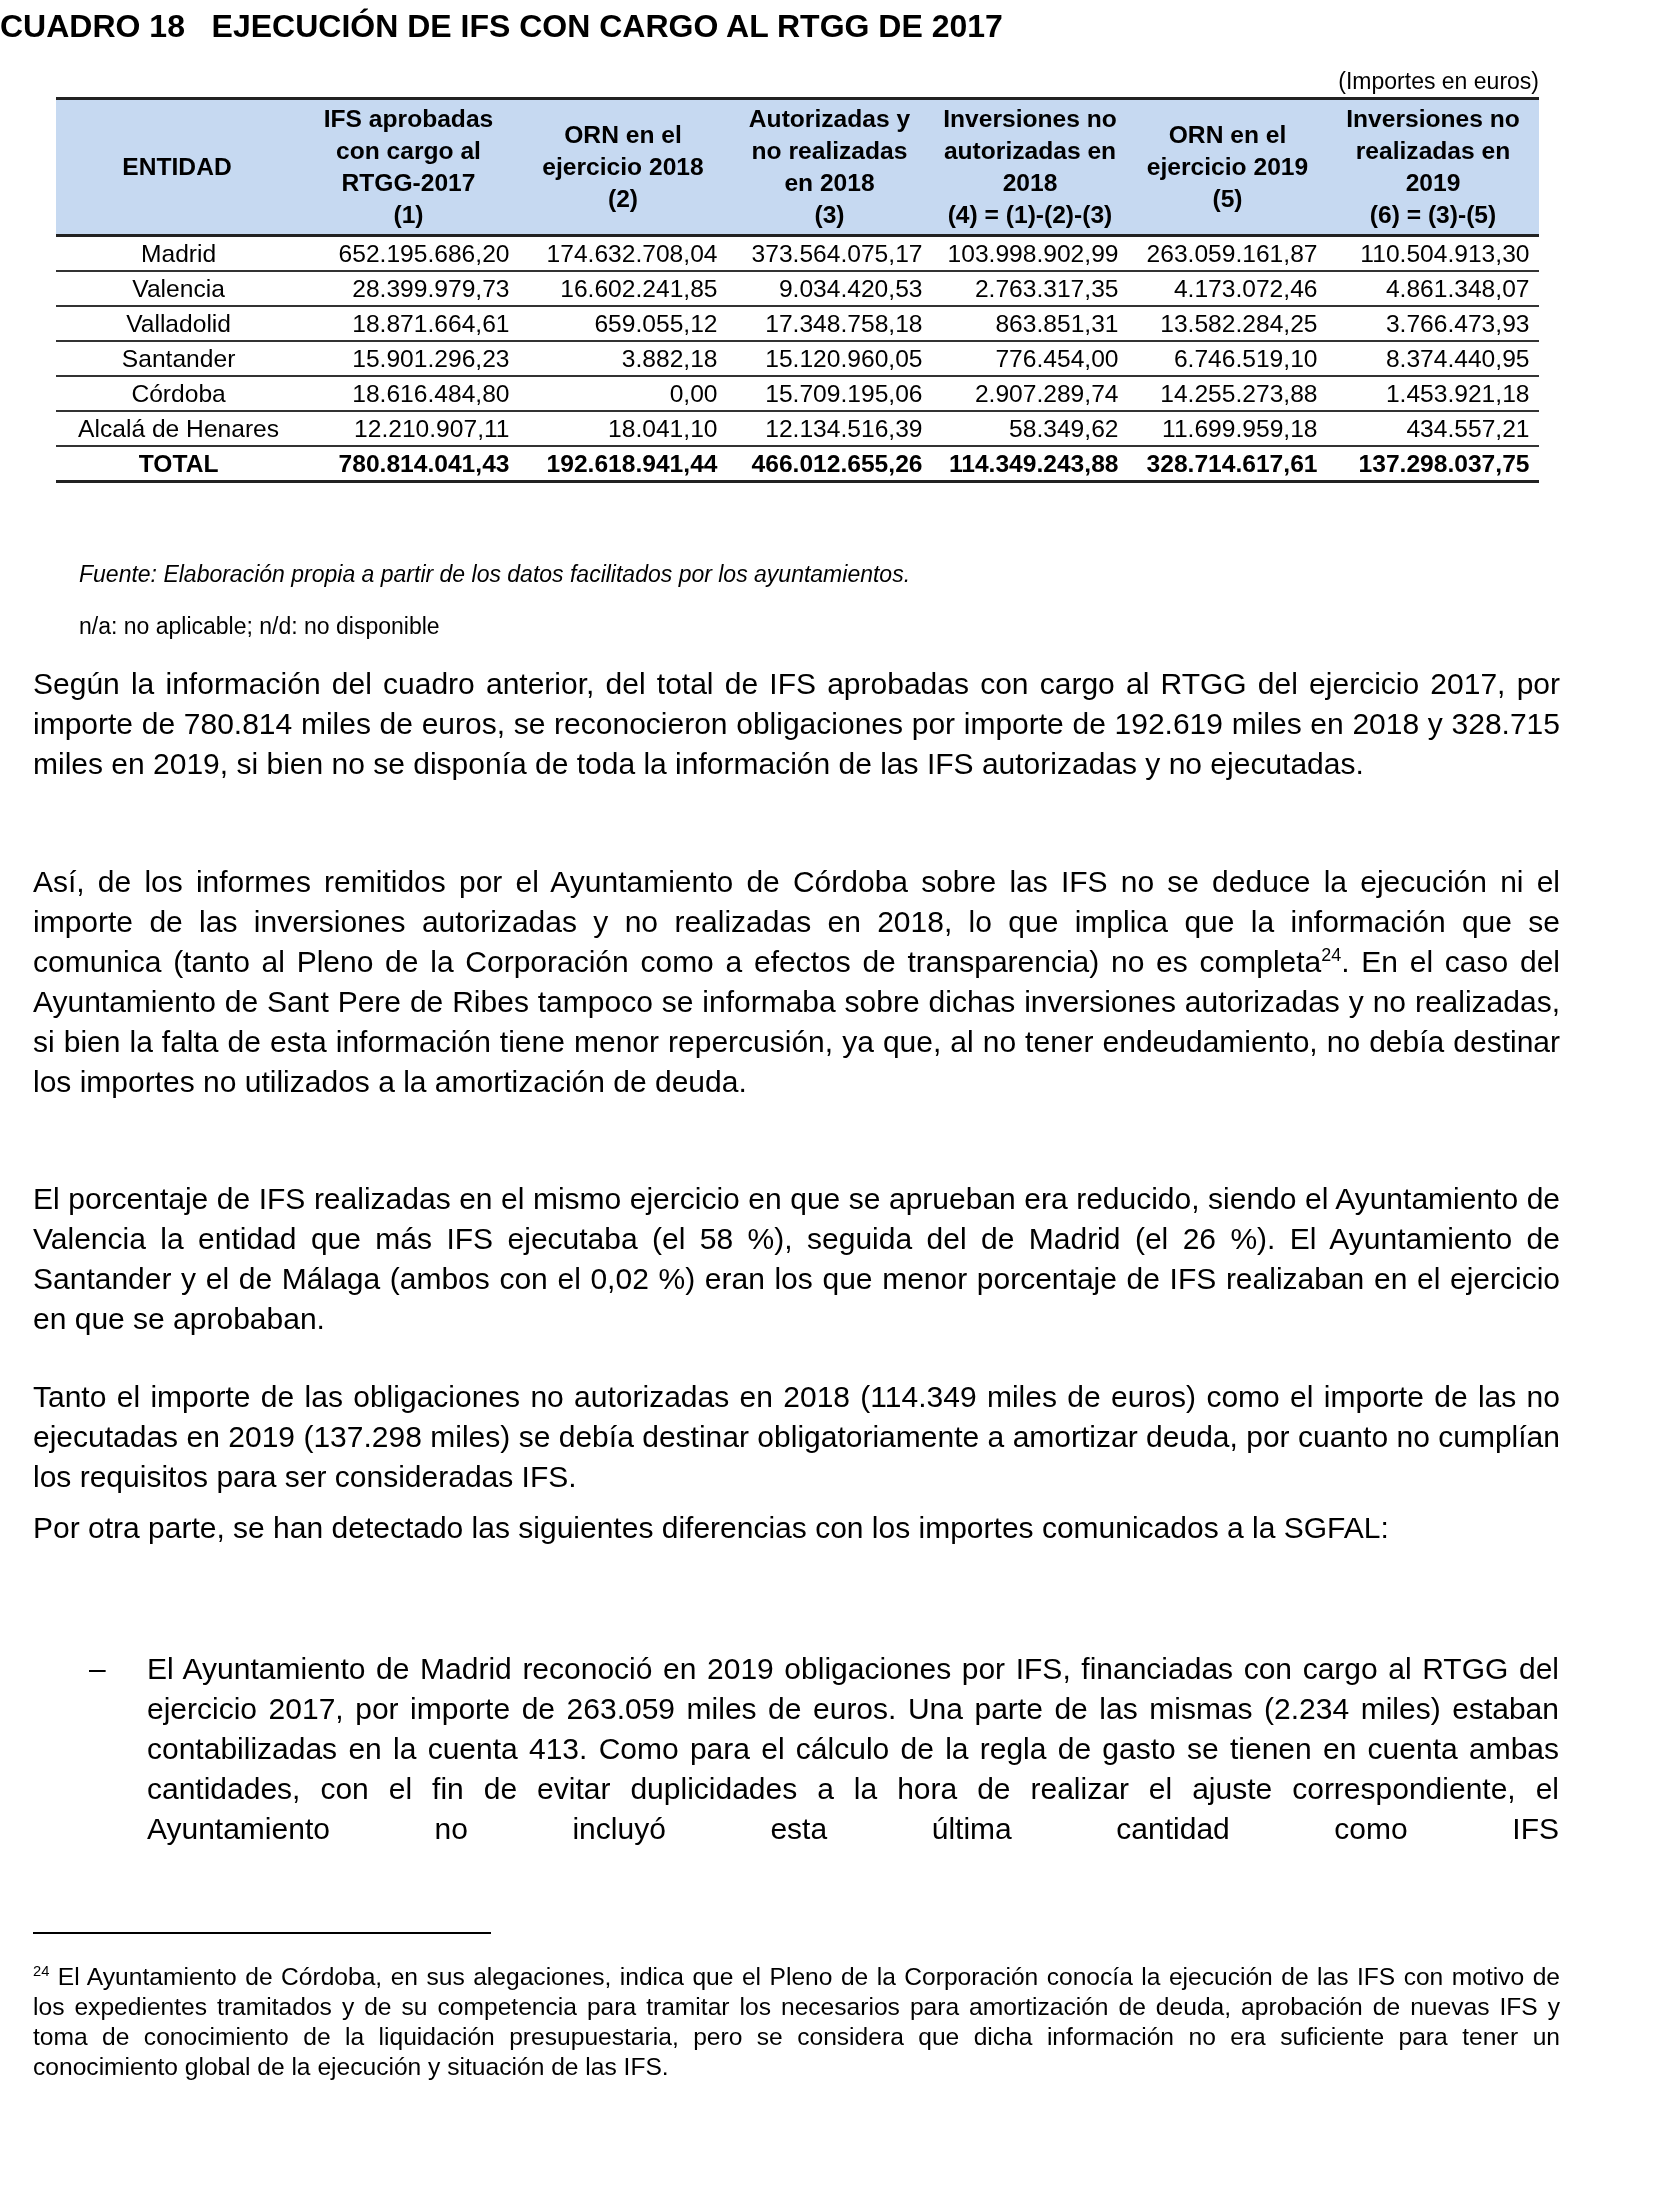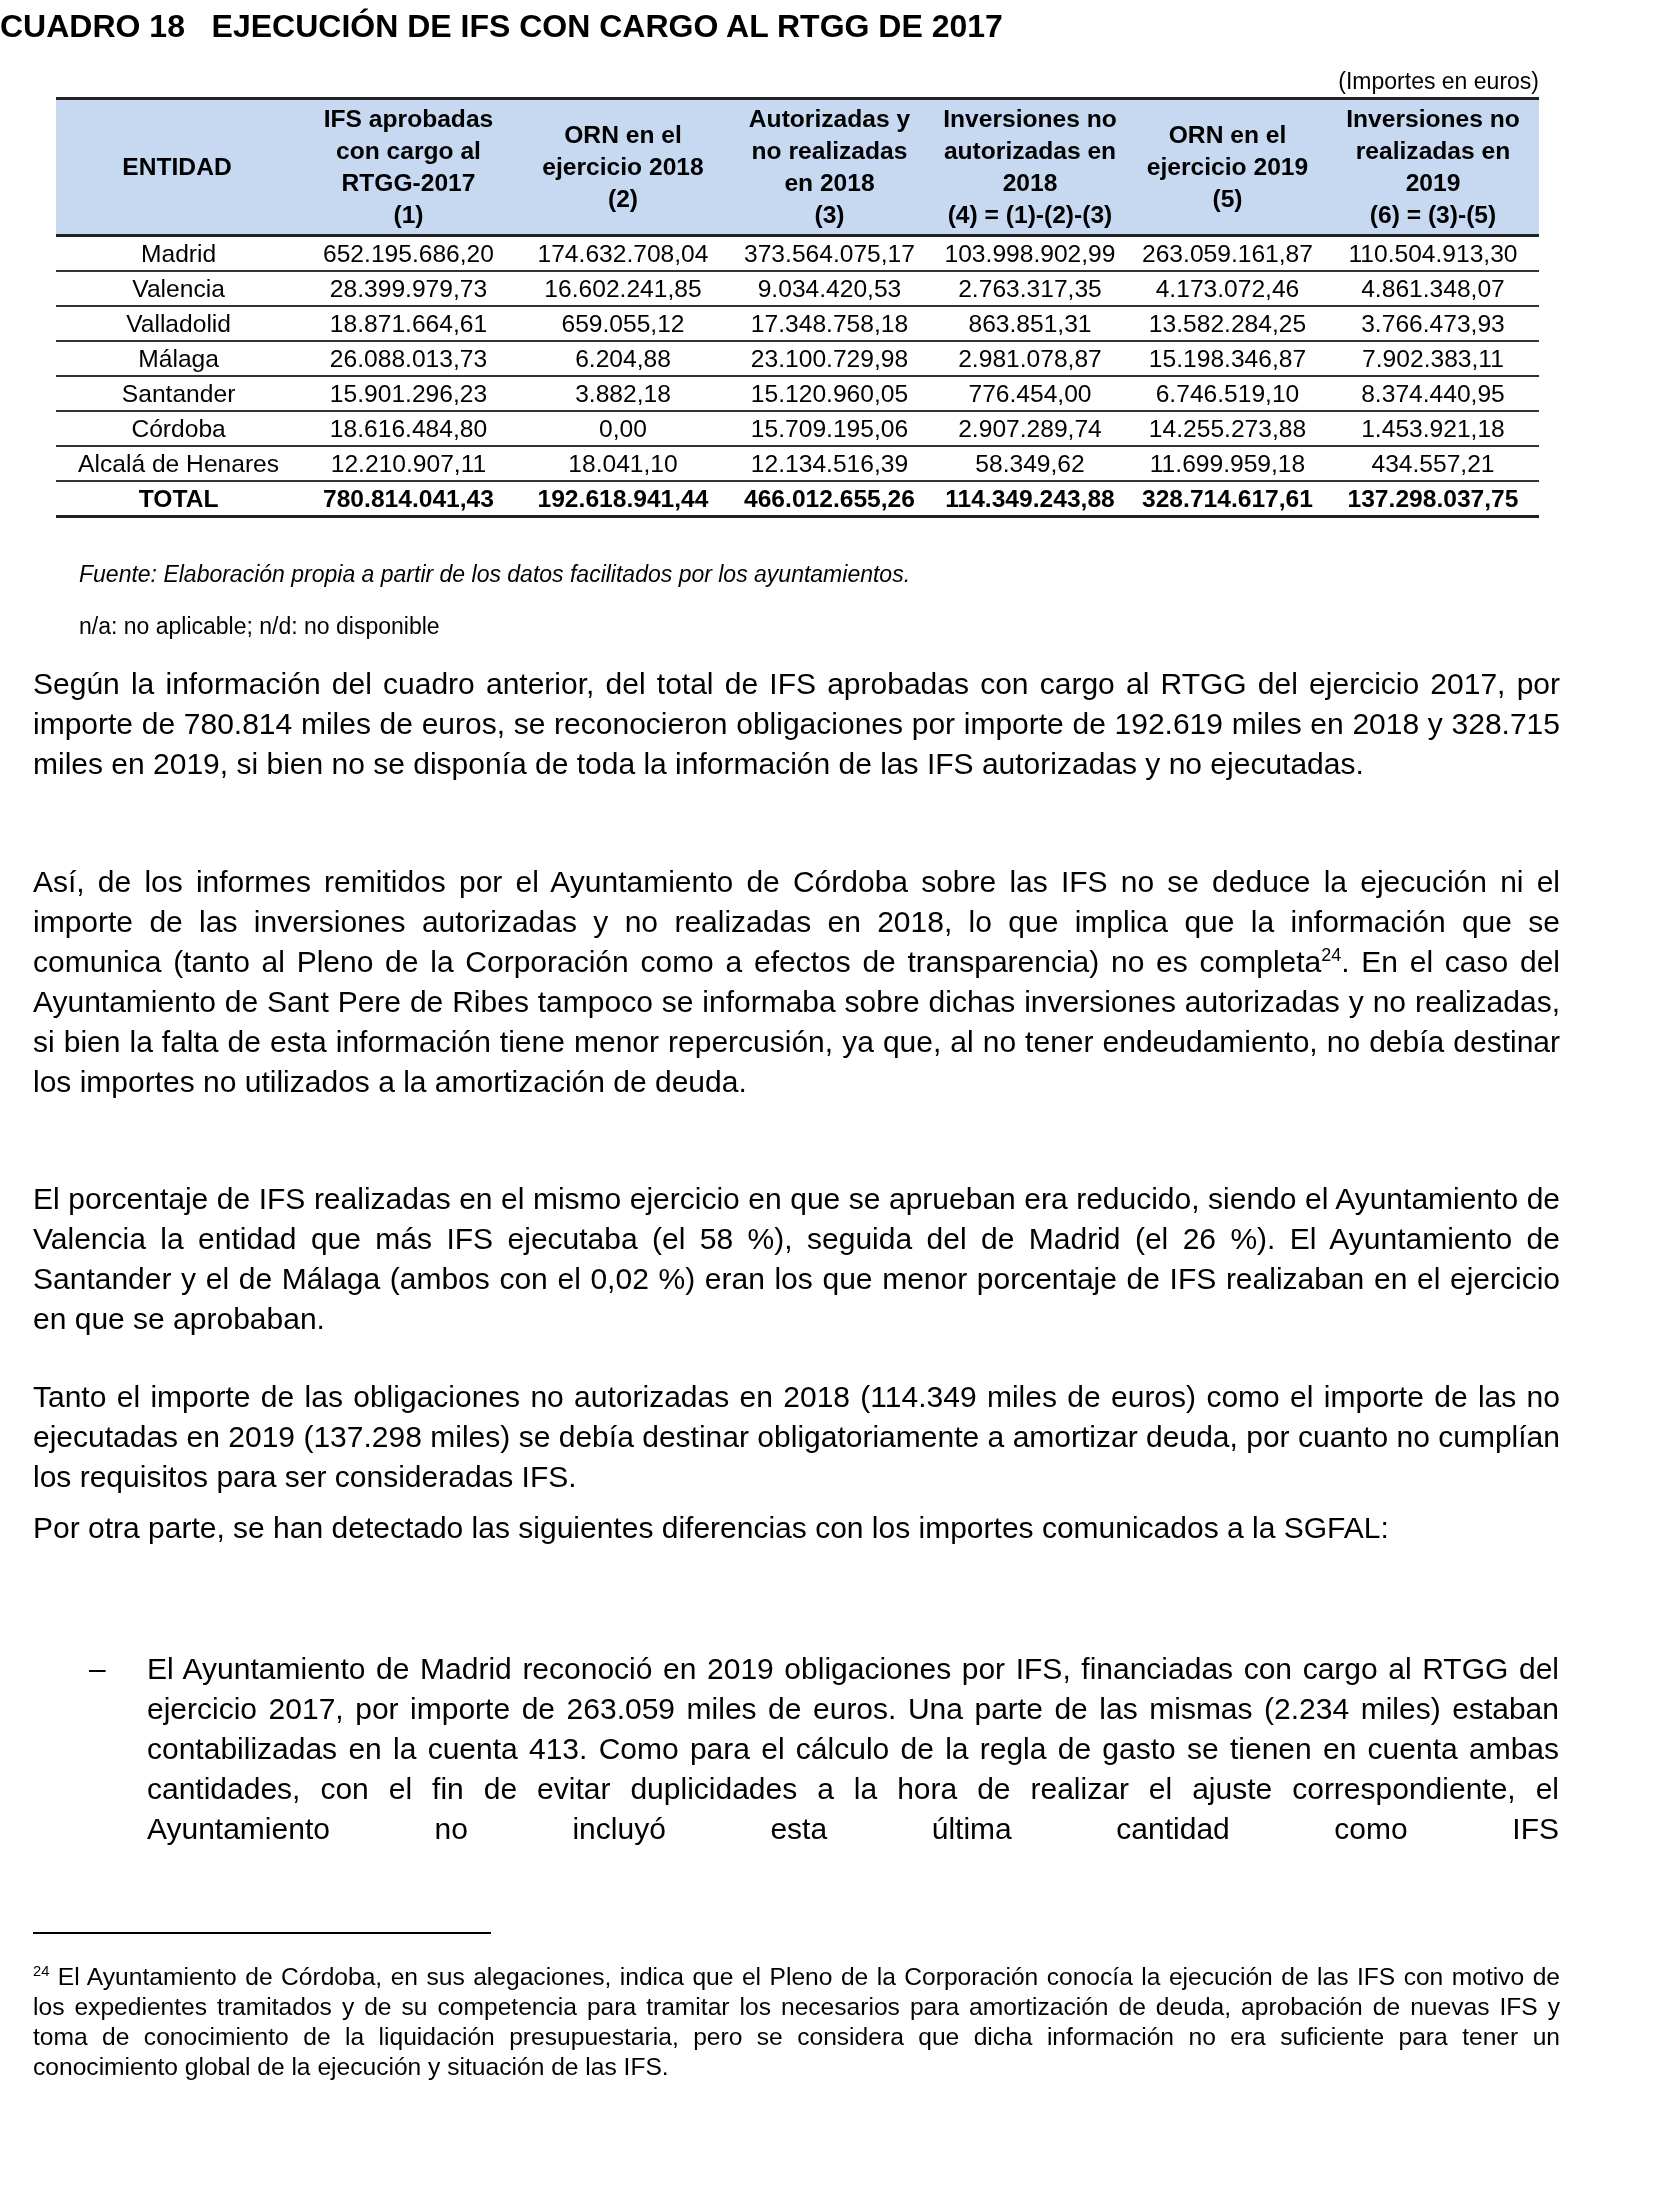--- a/index.html
+++ b/index.html
@@ -21,21 +21,21 @@
   }
   table.cuadro thead th {
     background: #c6d9f1; font-weight: bold; text-align: center; vertical-align: middle;
     line-height: 32px; padding: 3.2px 3.2px; height: 125px;
     border-top: 3.2px solid #222; border-bottom: 3.2px solid #222;
   }
   table.cuadro tbody td {
     height: 33px; line-height: 33px; padding: 0 9.5px 0 9.5px;
     border-bottom: 2.4px solid #333; white-space: nowrap;
   }
-  table.cuadro tbody td.num { text-align: center; }
+  table.cuadro tbody td.num { text-align: right; }
   table.cuadro tbody td.ent { text-align: center; padding-left: 12.7px; }
   table.cuadro tbody tr.total td { font-weight: bold; border-bottom: 3.2px solid #222; }
   col.c0 { width: 242px; }
   col.c1 { width: 221px; }
   col.c2 { width: 208px; }
   col.c3 { width: 205px; }
   col.c4 { width: 196px; }
   col.c5 { width: 199px; }
   col.c6 { width: 212px; }
   .source {
@@ -147,29 +147,20 @@
       <tr>
         <td class="ent">Valladolid</td>
         <td class="num">18.871.664,61</td>
         <td class="num">659.055,12</td>
         <td class="num">17.348.758,18</td>
         <td class="num">863.851,31</td>
         <td class="num">13.582.284,25</td>
         <td class="num">3.766.473,93</td>
       </tr>
       <tr>
-        <td class="ent">Málaga</td>
-        <td class="num">26.088.013,73</td>
-        <td class="num">6.204,88</td>
-        <td class="num">23.100.729,98</td>
-        <td class="num">2.981.078,87</td>
-        <td class="num">15.198.346,87</td>
-        <td class="num">7.902.383,11</td>
-      </tr>
-      <tr>
         <td class="ent">Santander</td>
         <td class="num">15.901.296,23</td>
         <td class="num">3.882,18</td>
         <td class="num">15.120.960,05</td>
         <td class="num">776.454,00</td>
         <td class="num">6.746.519,10</td>
         <td class="num">8.374.440,95</td>
       </tr>
       <tr>
         <td class="ent">Córdoba</td>

